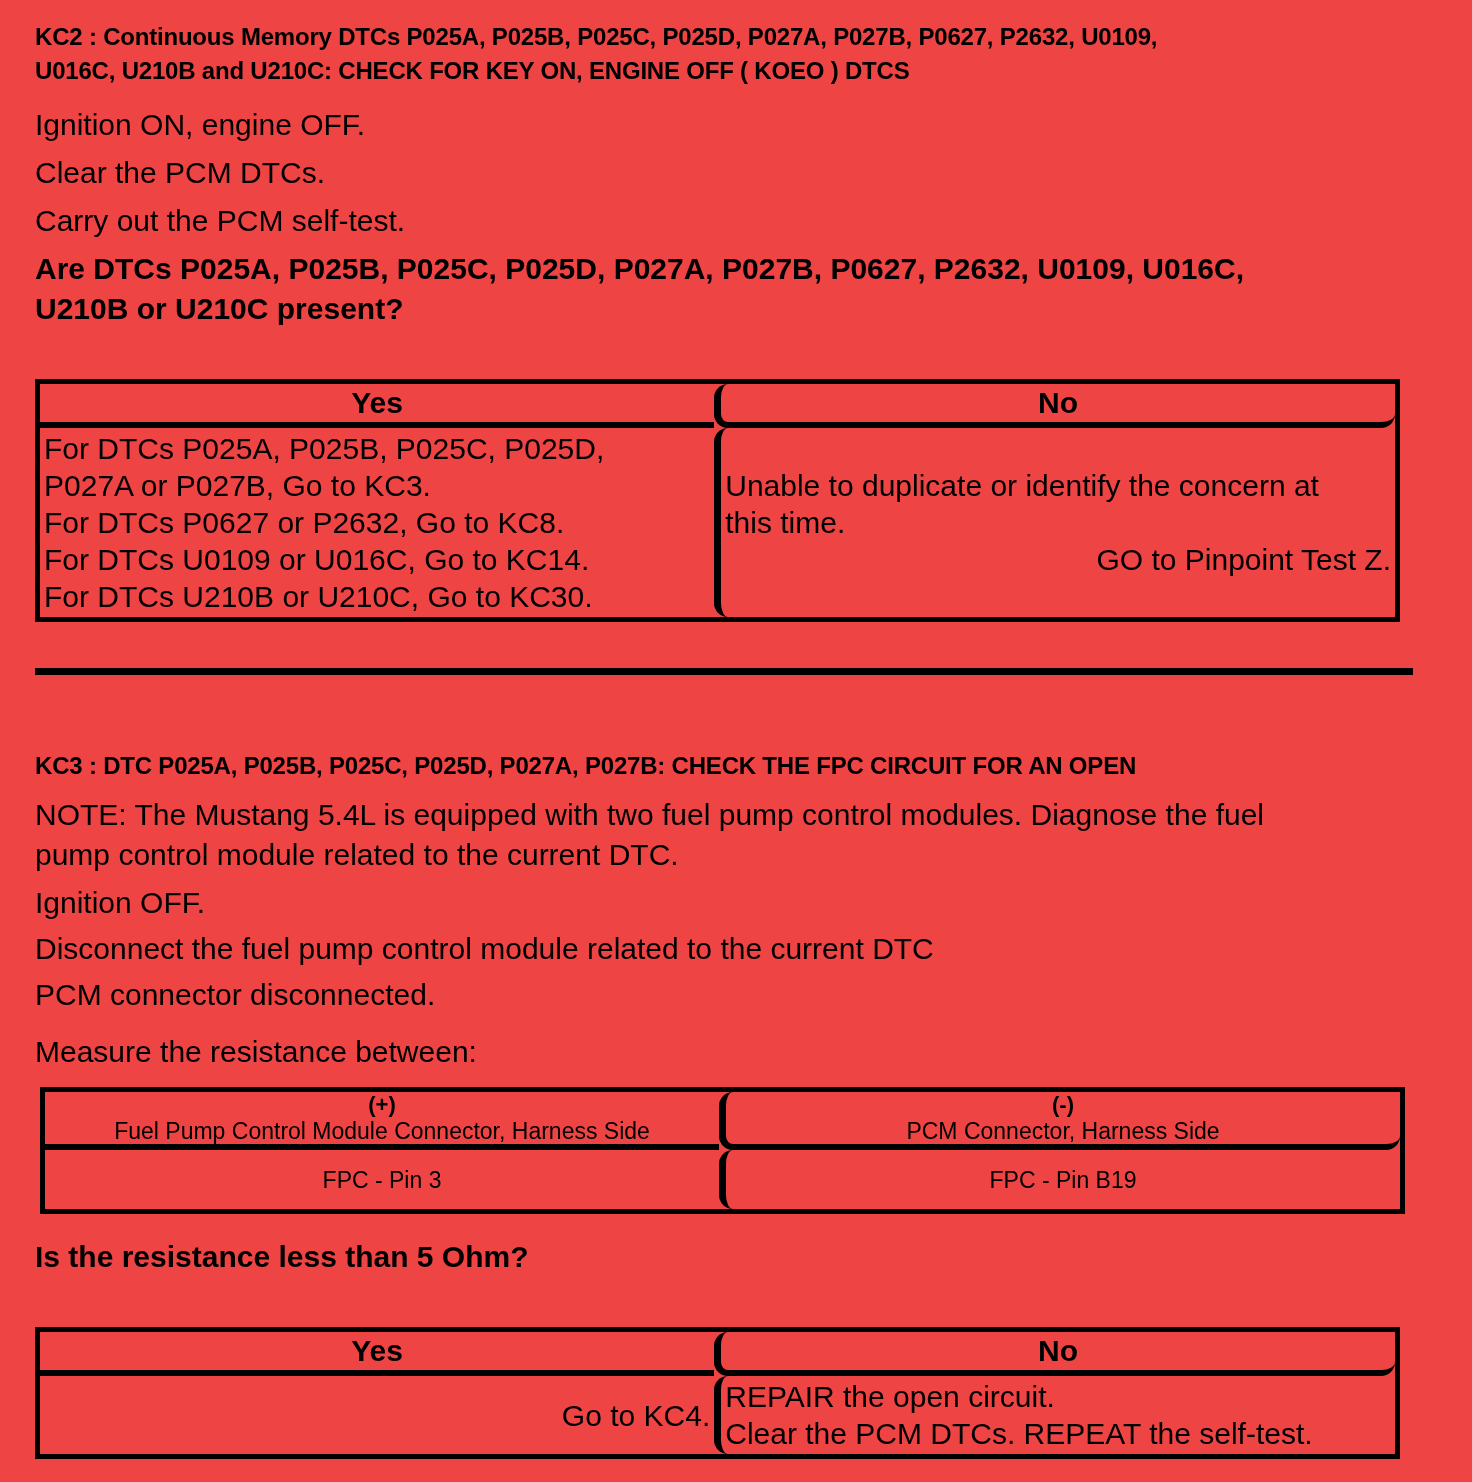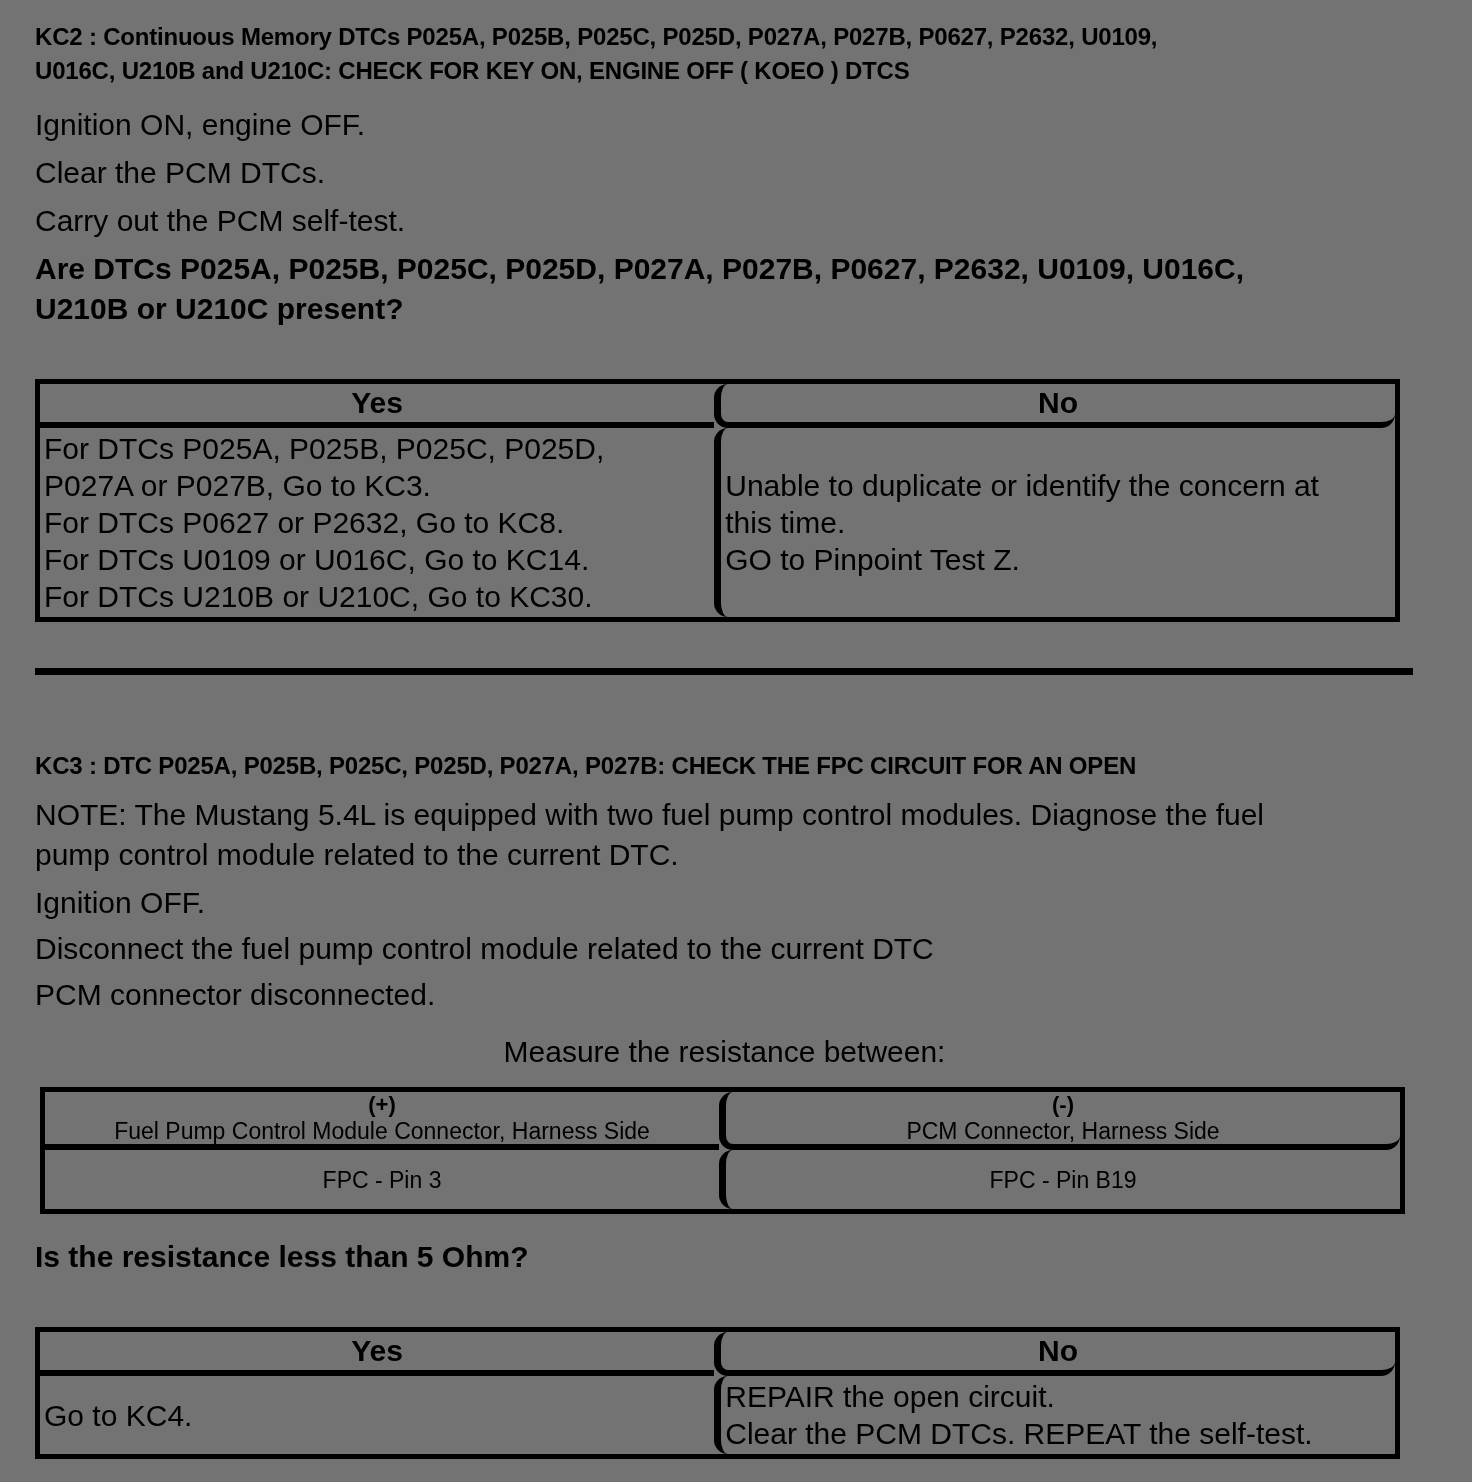--- a/index.html
+++ b/index.html
@@ -9,40 +9,40 @@
     color: #000000;
     font-family: "Liberation Sans", sans-serif;
   }
   .page {
     position: relative;
     width: 1472px;
     height: 1482px;
     box-sizing: border-box;
     padding: 20px 35px 0 35px;
     overflow: hidden;
-    background: #737373;
+    background: #ef4444;
   }
   
   .h-kc {
     font-size: 24px;
     font-weight: bold;
     line-height: 34px;
     letter-spacing: -0.2px;
     max-width: 1379px;
   }
   .h-kc div { white-space: nowrap; }
   
   .step {
     font-size: 30px;
     line-height: 37px;
     margin: 11px 0 0 0;
     max-width: 1379px;
   }
   .step.first { margin-top: 18px; }
-  .step.gap-top { margin-top: 20px; text-align: center; }
+  .step.gap-top { margin-top: 20px; }
   
   .question {
     font-size: 30px;
     font-weight: bold;
     line-height: 40px;
     margin: 10px 0 0 0;
   }
   .question div { white-space: nowrap; }
   .question.single { margin-top: 23px; }
   
@@ -73,21 +73,21 @@
   }
   .result-table td {
     font-size: 30px;
     line-height: 37px;
     vertical-align: middle;
     padding: 1px 4px;
     overflow: hidden;
   }
   .result-table td div { white-space: nowrap; }
   .col2 { border-left: 7px solid #000; border-radius: 14px; }
-  .center-line { text-align: left; }
+  .center-line { text-align: right; }
   .t1 td { height: 187px; }
   .t3 td { height: 76px; }
   
   .measure-table {
     width: 1365px;
     margin-left: 5px;
     margin-top: 17px;
     table-layout: fixed;
     border: 5px solid #000;
     border-collapse: separate;

